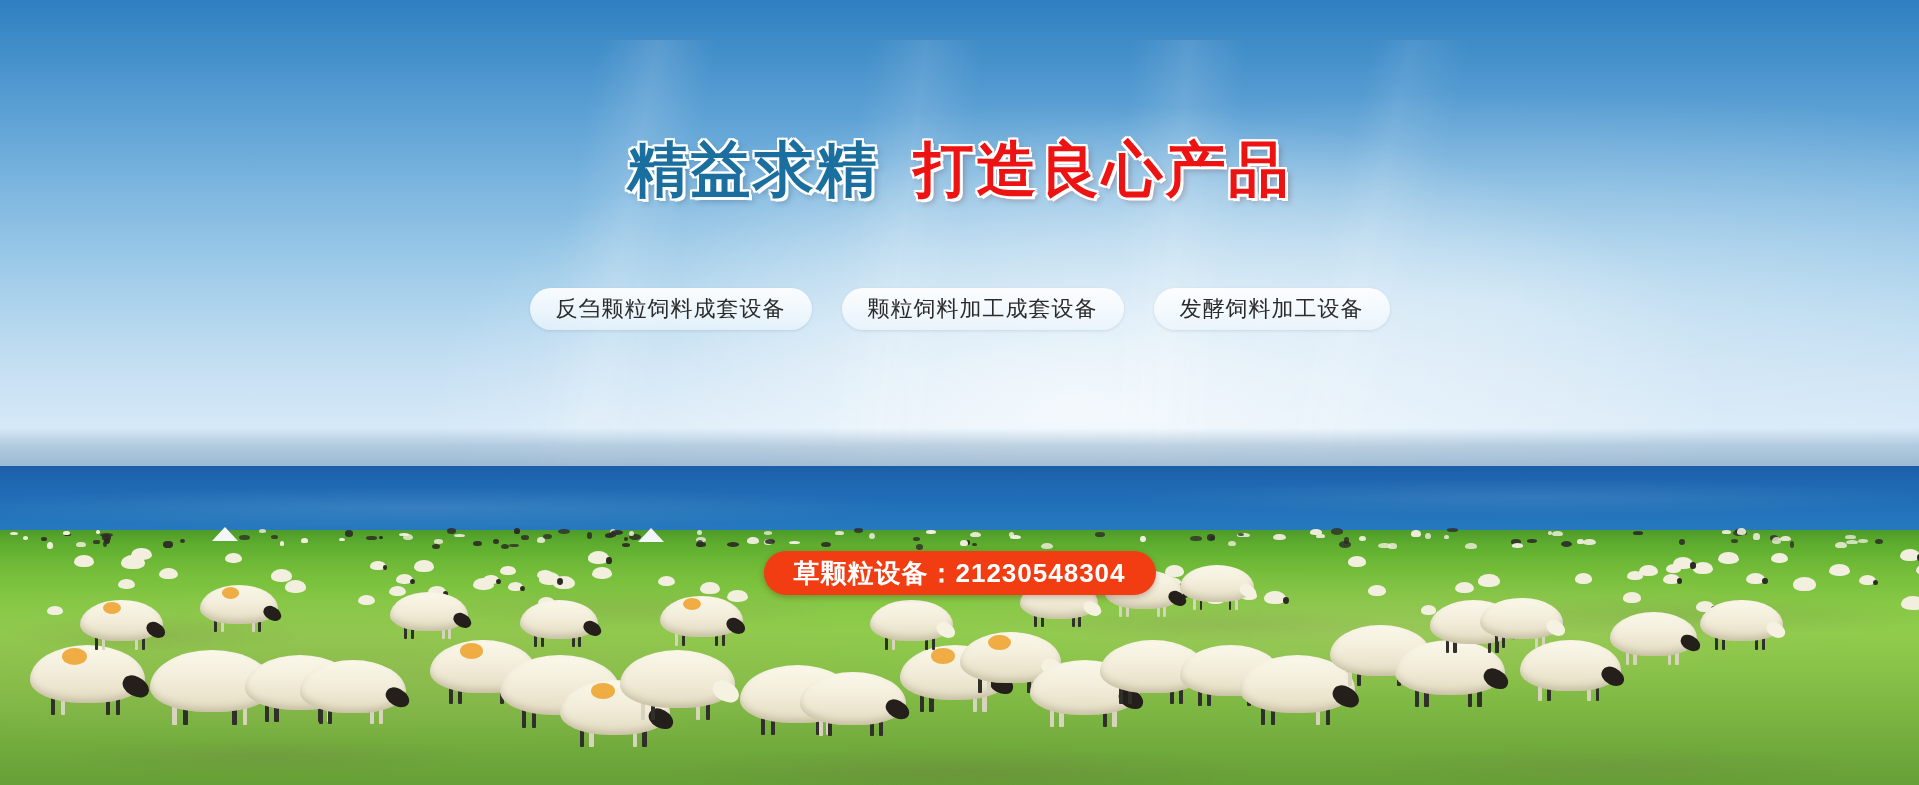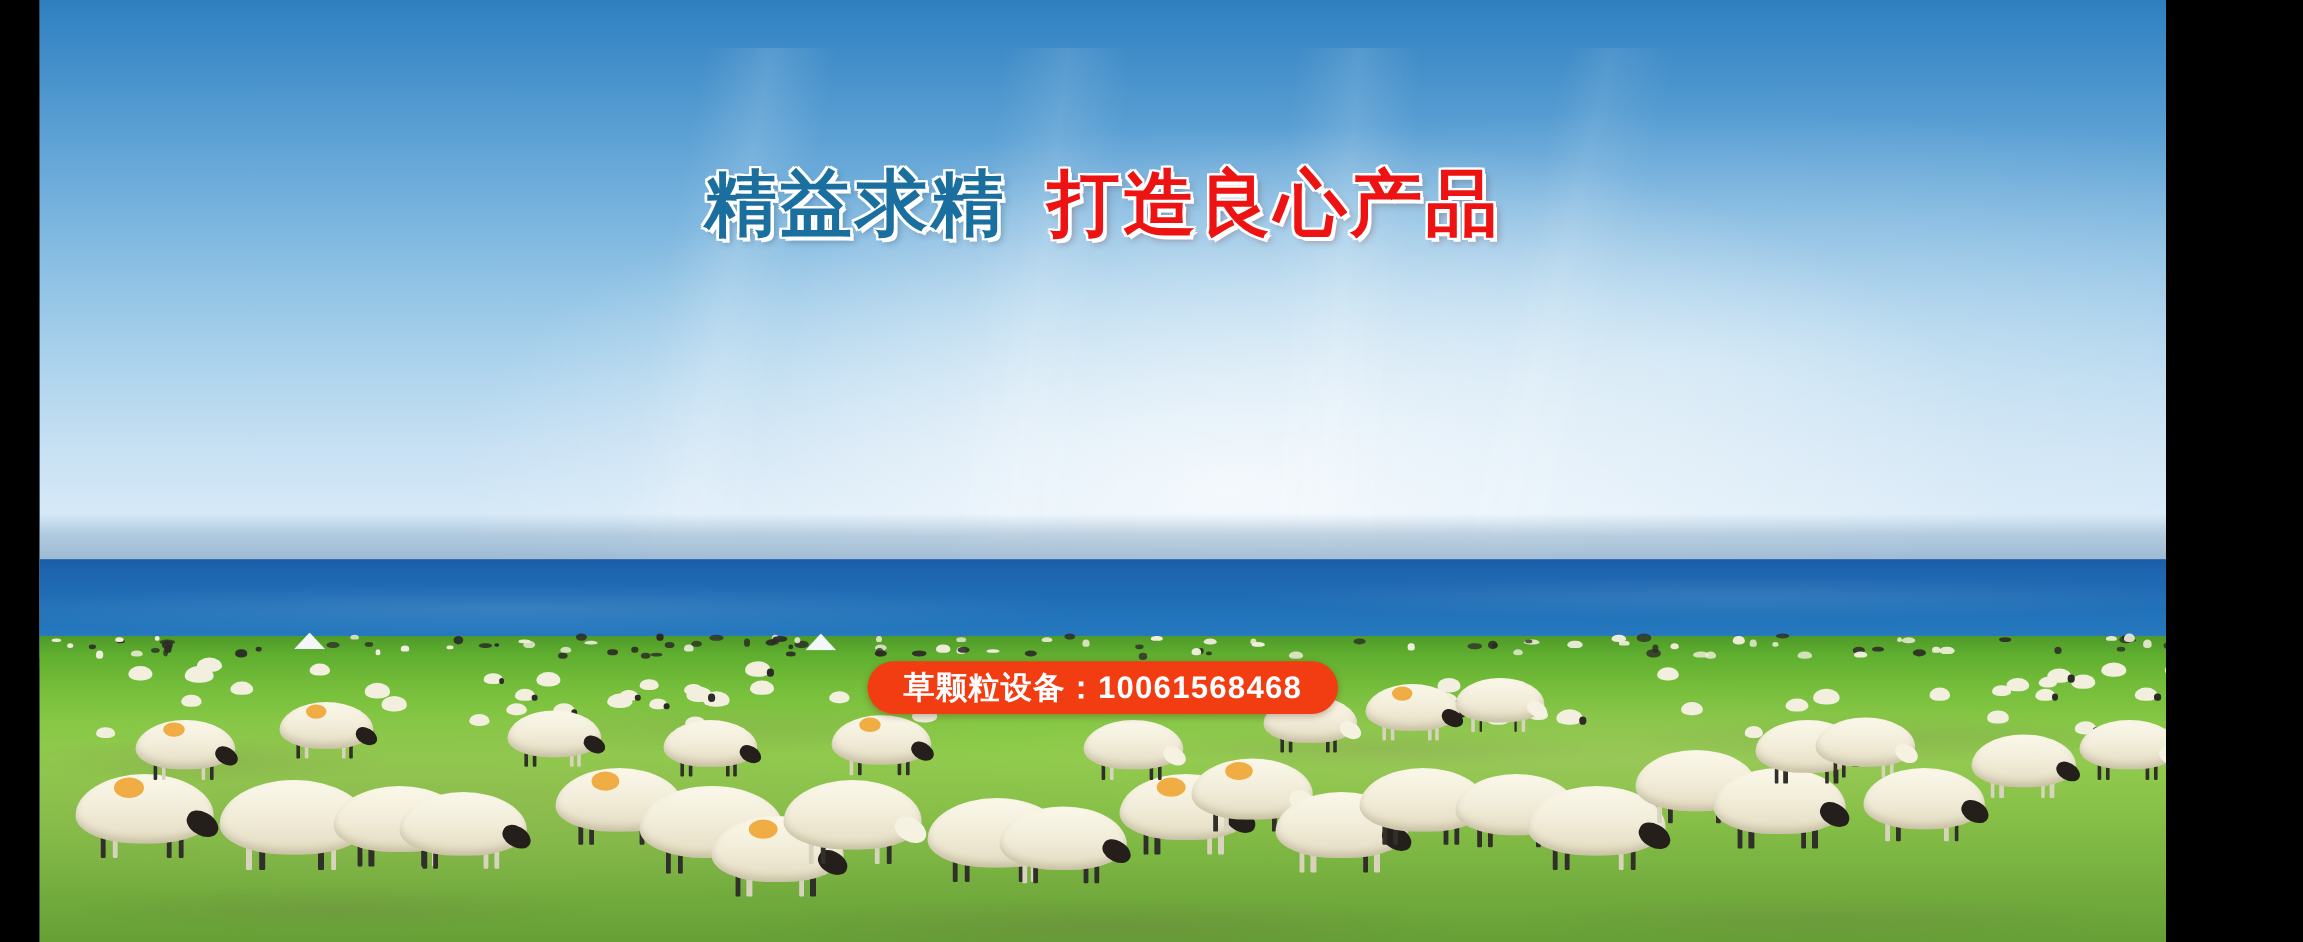--- a/index.html
+++ b/index.html
@@ -1,26 +1,25 @@
 <!DOCTYPE html>
 <html lang="zh"><head>
 <meta charset="utf-8">
 <title>Banner</title>
 <style>
   html,body{margin:0;padding:0;background:#000;}
   *{box-sizing:border-box;}
 
   .banner{
     position:relative;
-    width:1772px;
+    width:1919px;
     height:785px;
     overflow:hidden;
     font-family:"Liberation Sans","DejaVu Sans",sans-serif;
     background:#6eb2dd;
-    margin-left:33px;
   }
 
   
   .sky{
     position:absolute; left:0; top:0; width:100%; height:548px;
     background:
       radial-gradient(ellipse 900px 420px at 56% 74%, rgba(255,255,255,.72) 0%, rgba(255,255,255,.30) 42%, rgba(255,255,255,0) 72%),
       radial-gradient(ellipse 1200px 300px at 78% 55%, rgba(255,255,255,.38) 0%, rgba(255,255,255,0) 70%),
       linear-gradient(180deg,
         #2f7fc0 0%,
@@ -656,23 +655,28 @@
         <div style="position: absolute; left: 62.56px; top: 21.505px; width: 18.7px; height: 12.75px; border-radius: 45% 55% 50% 50%; background: rgb(36, 31, 27); transform: rotate(28deg);"></div>
       </div>
     </div>
 
   <div class="headline">
     <span class="blue">精益求精</span><span class="gap"></span><span class="red">打造良心产品</span>
   </div>
 
   <div class="pill-rows">
 
+    <div class="pill-row">
+      <div class="pill">反刍颗粒饲料成套设备</div>
+      <div class="pill">颗粒饲料加工成套设备</div>
+      <div class="pill">发酵饲料加工设备</div>
+    </div>
 
 
 
   </div>
 
   <div class="phone">
     <span>草颗粒设备：</span>
-      <span class="num">10061568468</span>
+      <span class="num">21230548304</span>
   </div>
 
 </div>
 
 </body></html>

